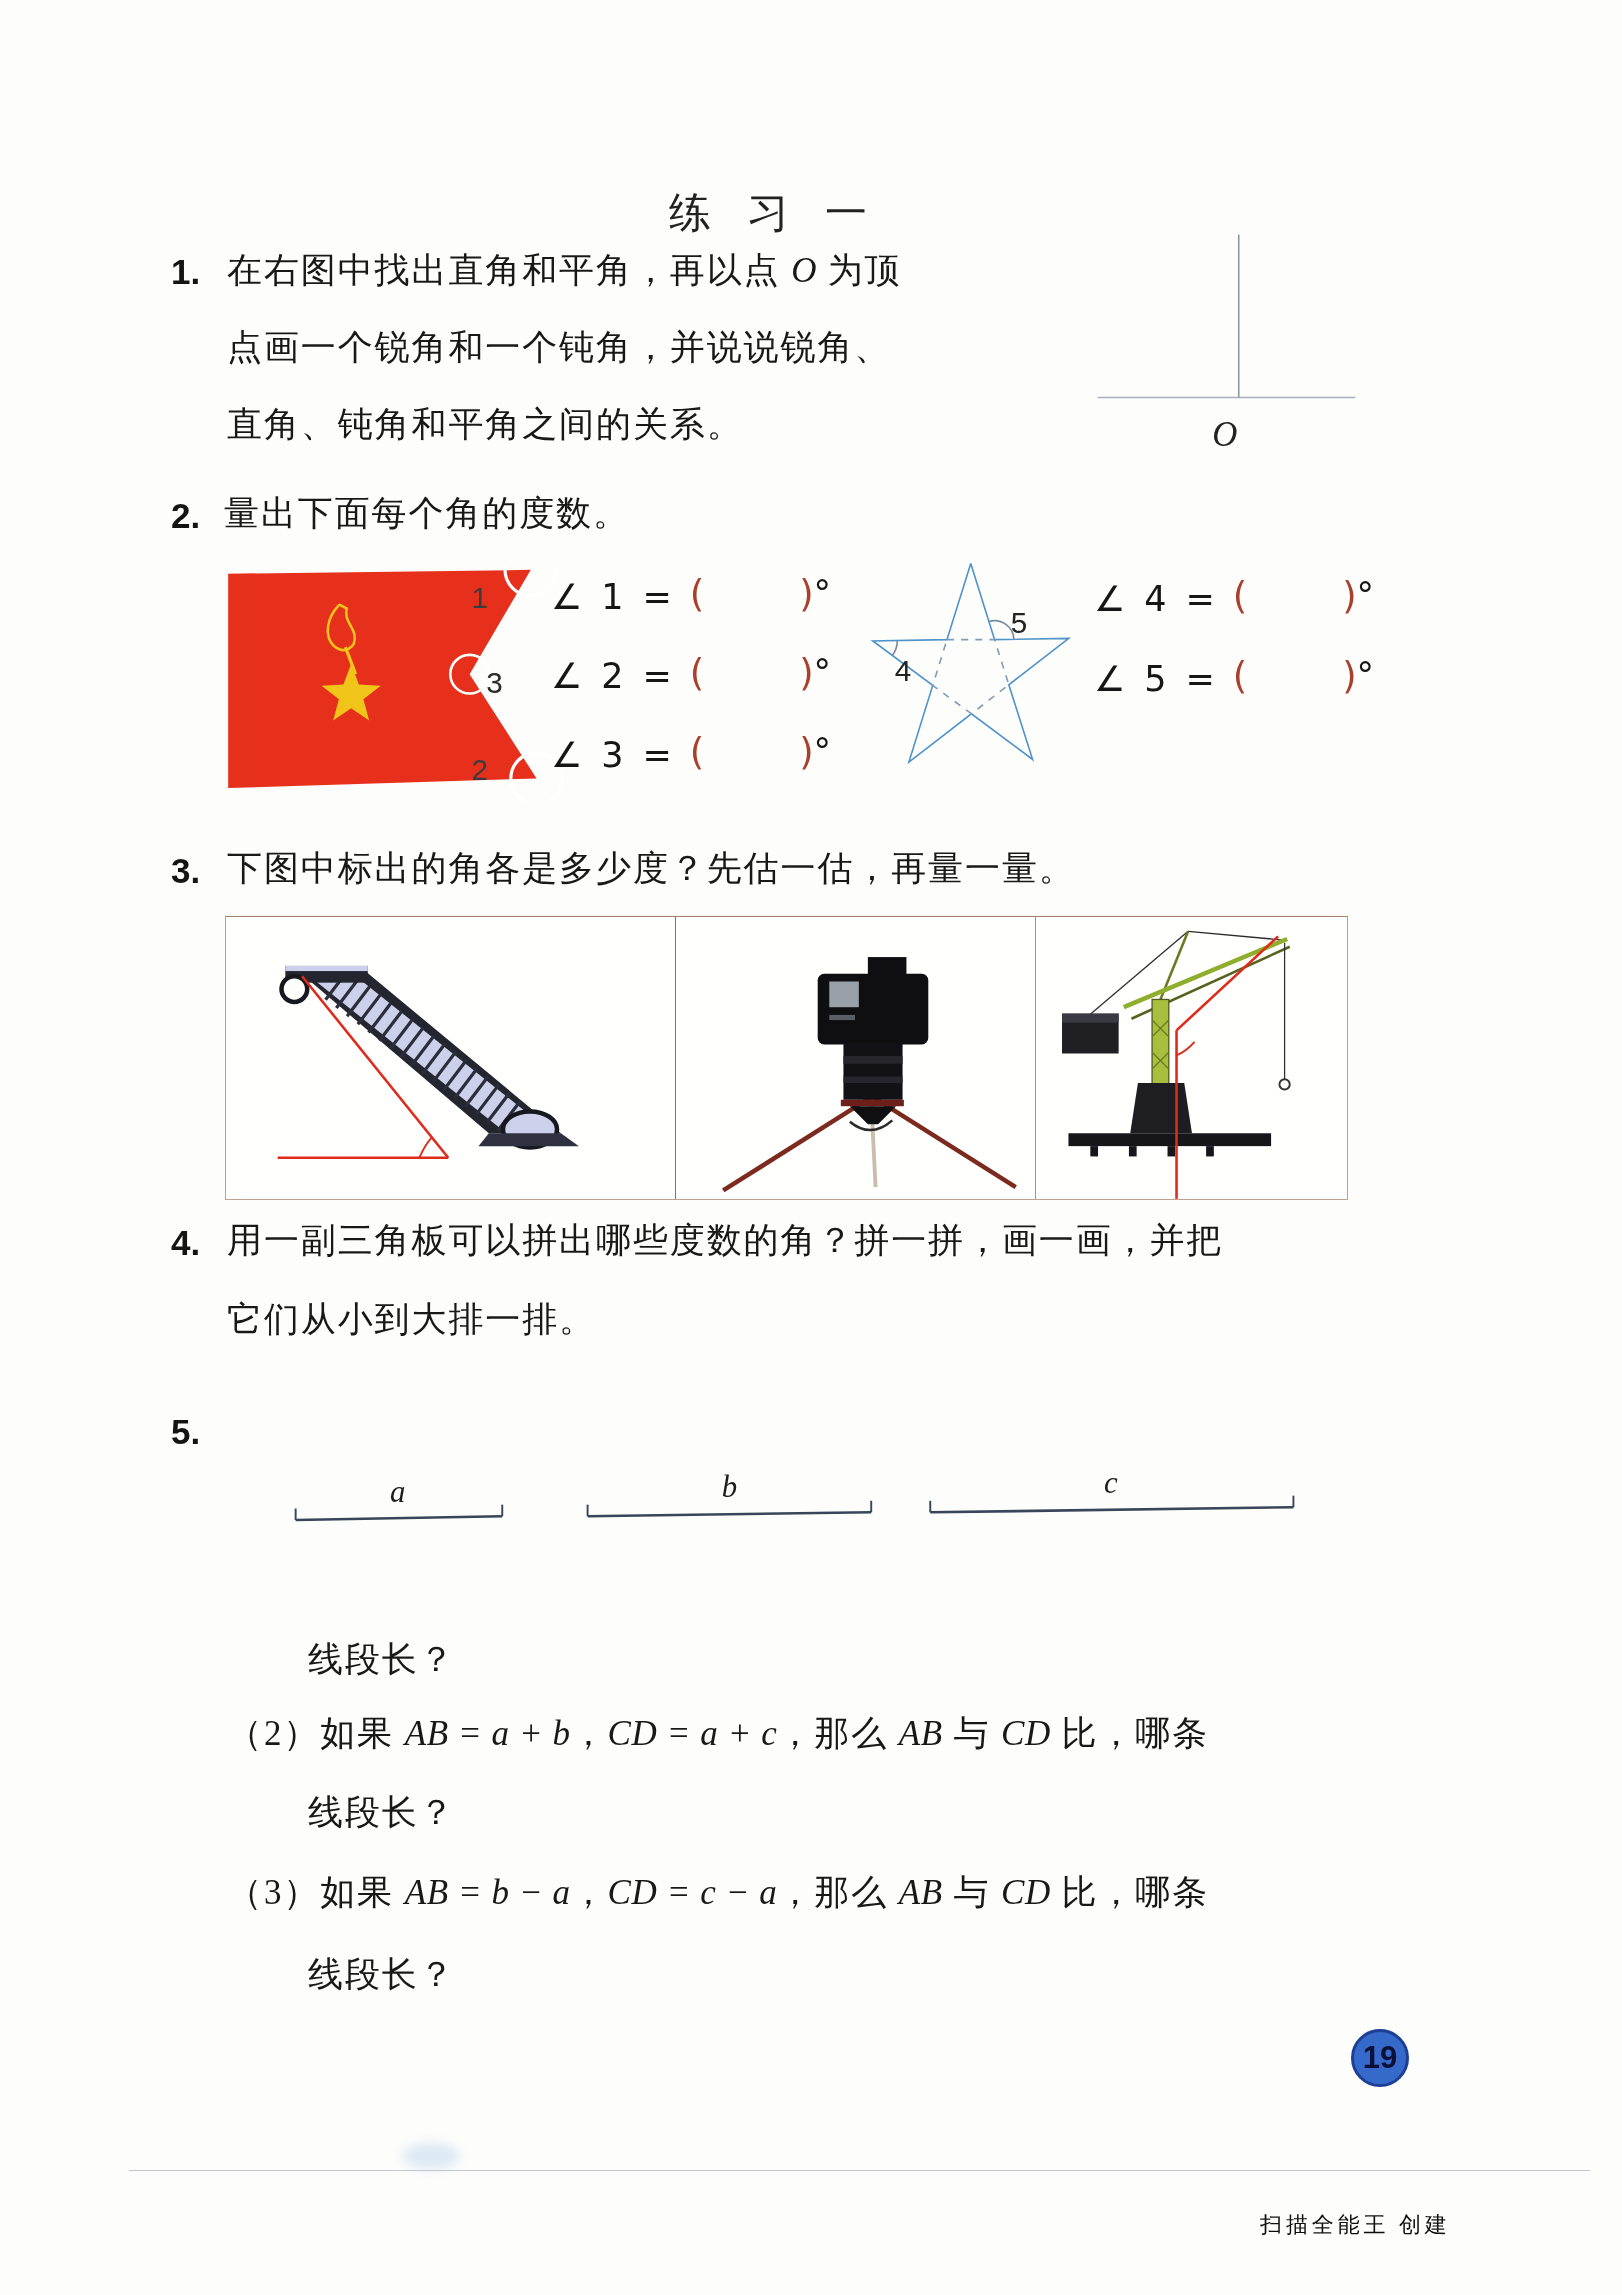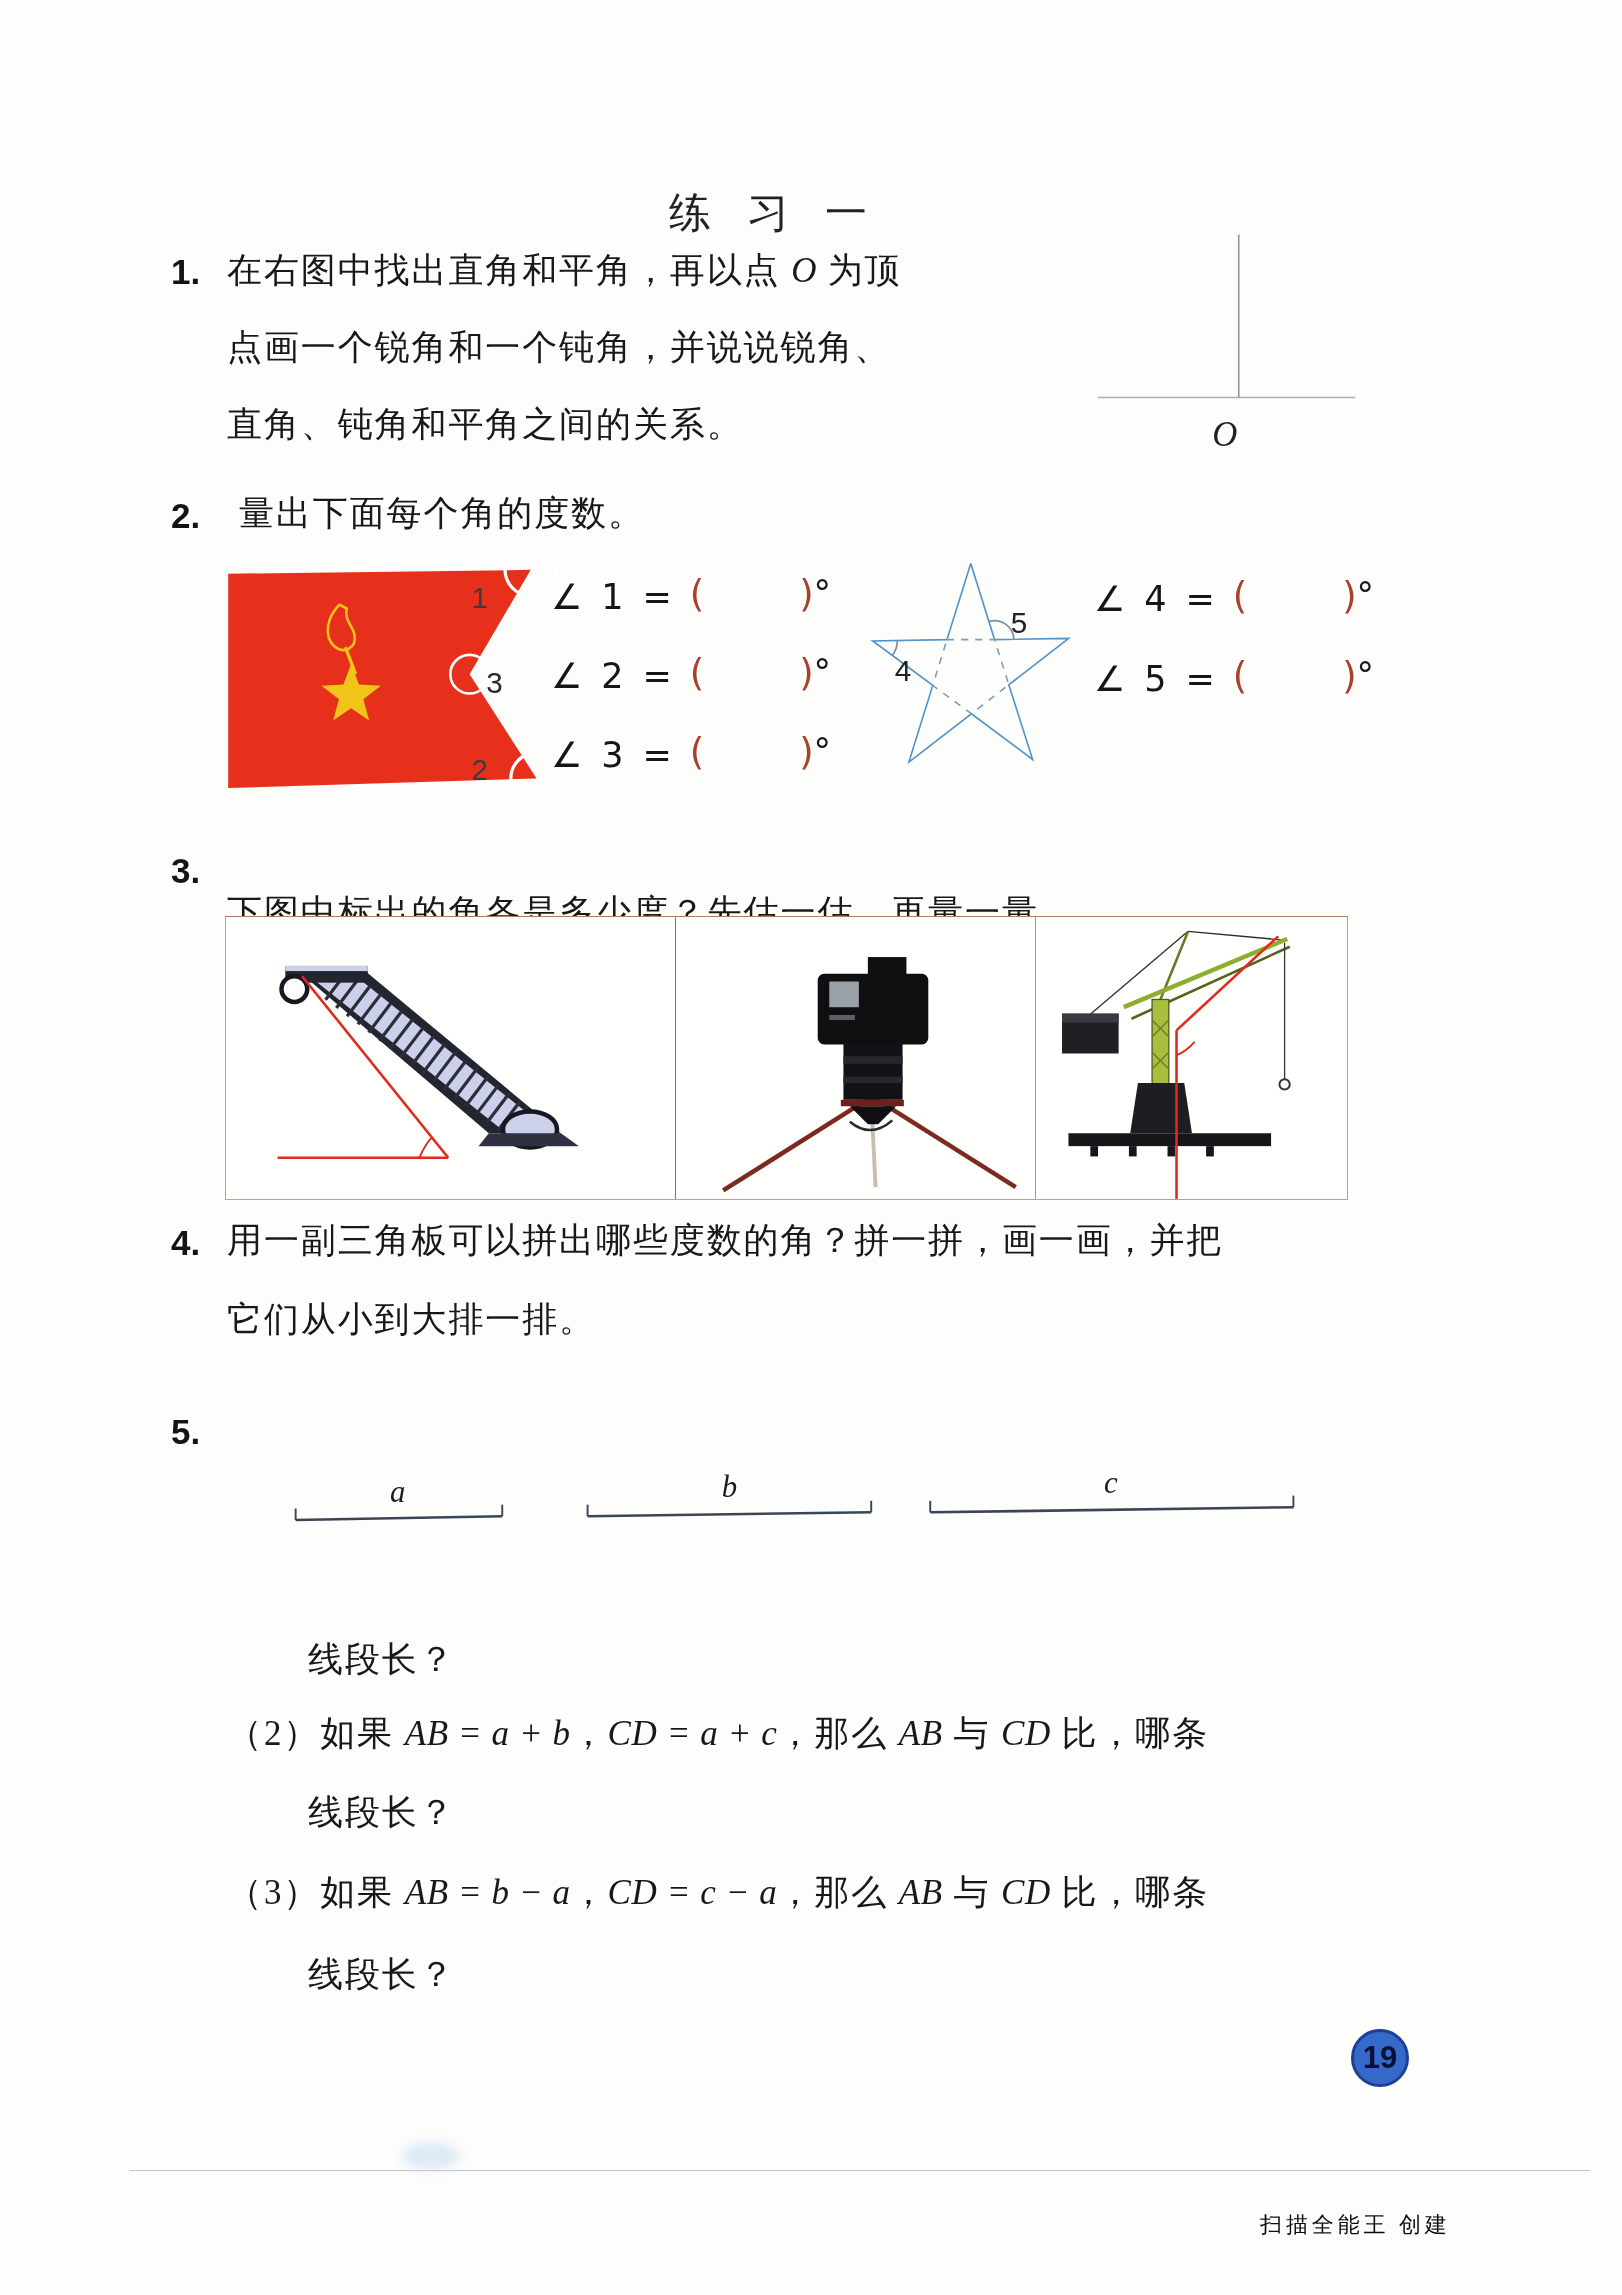--- a/index.html
+++ b/index.html
@@ -42,21 +42,21 @@
   <div class="abs cjk" style="left:227px;top:325px;">点画一个锐角和一个钝角，并说说锐角、</div>
   <div class="abs cjk" style="left:227px;top:402px;">直角、钝角和平角之间的关系。</div>
 
   <svg class="abs" style="left:1088px;top:219px;" width="277" height="245" viewBox="0 0 430 380">
     <line x1="15" y1="277" x2="415" y2="277" stroke="#a9b0bc" stroke-width="2.5"></line>
     <line x1="234" y1="24" x2="234" y2="277" stroke="#8e96a6" stroke-width="2.5"></line>
     <text x="193" y="352" class="serifit" font-size="54" fill="#222">O</text>
   </svg>
 
   <div class="abs pnum" style="left:171px;top:496px;">2.</div>
-  <div class="abs cjk" style="left:239px;top:491px;text-align:right;">量出下面每个角的度数。</div>
+  <div class="abs cjk" style="left:224px;top:491px;text-align:right;">量出下面每个角的度数。</div>
 
   <svg class="abs" style="left:219px;top:566px;" width="348" height="235" viewBox="0 0 540 365">
     <polygon points="14,12 484,6 389,168 493,330 14,345" fill="#e7301c"></polygon>
     <circle cx="484" cy="6" r="40" fill="none" stroke="#ffffff" stroke-width="5"></circle>
     <circle cx="493" cy="330" r="40" fill="none" stroke="#ffffff" stroke-width="5"></circle>
     <circle cx="389" cy="168" r="30" fill="none" stroke="#ffffff" stroke-width="4"></circle>
     <path d="M185,62 C168,80 162,108 178,124 C194,138 214,128 210,106 C207,92 194,84 198,66 C190,62 187,58 185,62 Z" fill="none" stroke="#f0c419" stroke-width="4"></path>
     <line x1="196" y1="126" x2="212" y2="168" stroke="#f0c419" stroke-width="5"></line>
     <polygon points="205,152 217,184 251,186 224,207 233,240 205,221 177,240 186,207 159,186 193,184" fill="#f0c419"></polygon>
     <text x="392" y="66" font-size="46" fill="#3c3c3c">1</text>
@@ -104,21 +104,21 @@
   </div>
   <div class="abs eqrow" style="left:1094px;top:659px;">
     <span class="lbl">∠ 5 =</span>
       <span class="paren">(</span>
       <span class="gap"></span>
       <span class="paren">)</span>
       <span class="deg">°</span>
   </div>
 
   <div class="abs pnum" style="left:171px;top:851px;">3.</div>
-  <div class="abs cjk" style="left:227px;top:846px;margin-top:44px;">下图中标出的角各是多少度？先估一估，再量一量。</div>
+  <div class="abs cjk" style="left:227px;top:846px;">下图中标出的角各是多少度？先估一估，再量一量。</div>
 
   <div class="panelbox">
     <div class="divider" style="left:449px;background:#b85c4e;"></div>
     <div class="divider" style="left:809px;background:#9a9a9a;"></div>
 
     <svg style="position:absolute;left:0;top:0;" width="449" height="282" viewBox="0 0 697 438">
       <polygon points="112,84 216,84 520,336 408,336" fill="#23252f"></polygon>
       <polygon points="132,94 204,94 500,330 428,330" fill="#cdd0ea"></polygon>
       <line x1="170" y1="104" x2="462" y2="326" stroke="#2b2d3b" stroke-width="58" stroke-dasharray="5 16"></line>
       <rect x="92" y="76" width="128" height="26" fill="#23252f"></rect>

